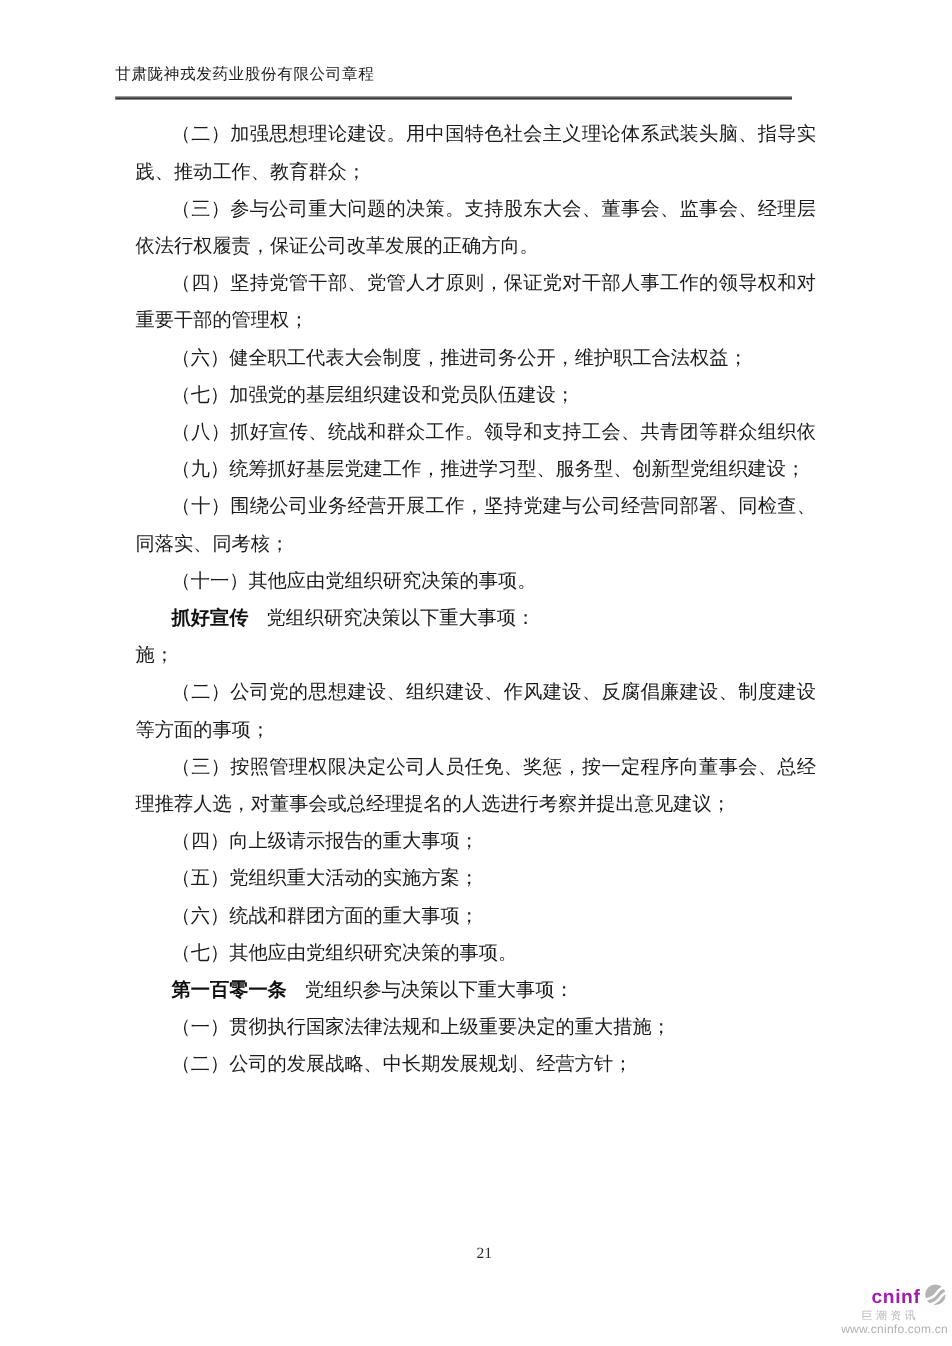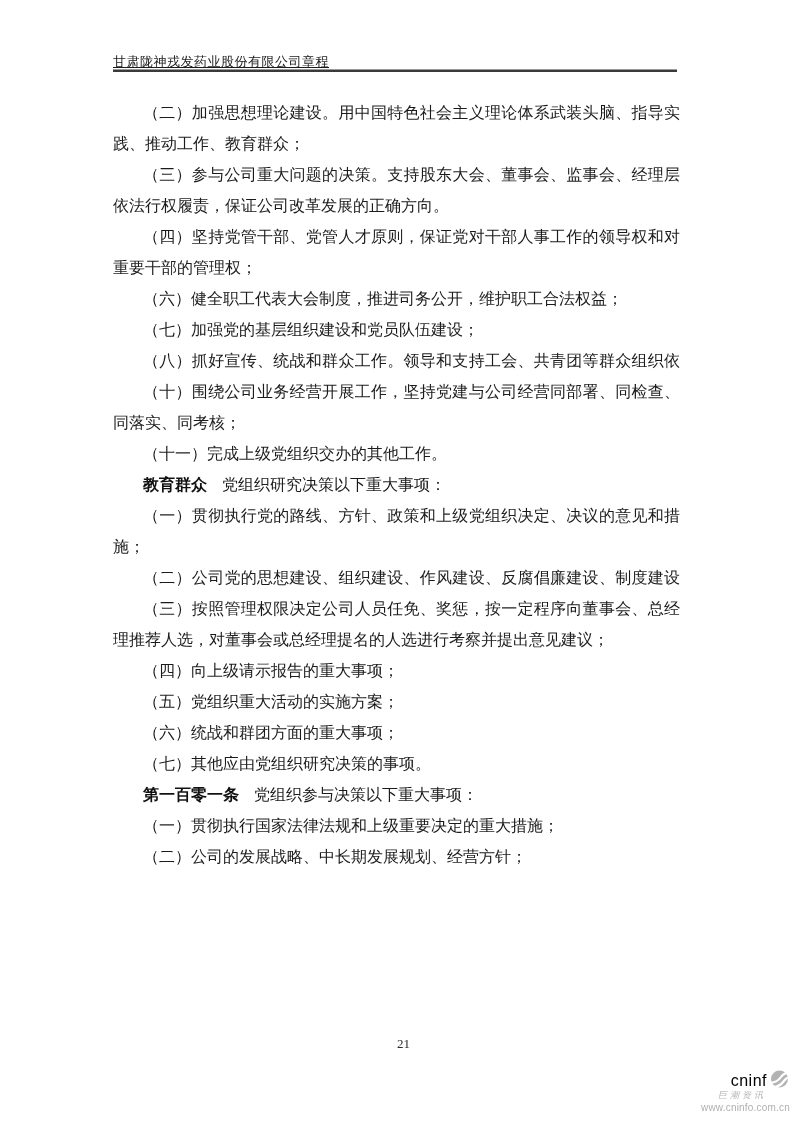--- a/index.html
+++ b/index.html
@@ -9,27 +9,26 @@
     width: 793px;
     height: 1122px;
     background: #ffffff;
     font-family: "Liberation Serif", "DejaVu Serif", serif;
     color: #1b1b1b;
     overflow: hidden;
   }
   
   .page-header {
     position: absolute;
-    left: 113px;
+    left: 96px;
     top: 54px;
     width: 564px;
-    padding-bottom: 0;
+    padding-bottom: 11px;
     border-bottom: 2px solid #3a3a3a;
     box-shadow: 0 -1px 0 #9a9a9a inset; 
-    text-decoration: underline;
   }
   .page-header .title {
     font-size: 13px;
     line-height: 16px;
     color: #1c1c1c;
     letter-spacing: 0.5px;
     white-space: nowrap;
   }
   
   .doc-body {
@@ -75,34 +74,33 @@
     user-select: none;
   }
   .brand-row {
     display: flex;
     justify-content: flex-end;
     align-items: center;
     line-height: 18px;
   }
   .brand-text {
     font-size: 16px;
-    font-weight: normal;
+    font-weight: bold;
     letter-spacing: 0.5px;
-    color: #000000;
+    color: #a21caf;
   }
   .swirl { margin-left: 2px; display: inline-block; }
   .cn-name {
     font-size: 9px;
     letter-spacing: 3px;
     color: #b5b5b5;
     text-align: right;
     margin-right: 24px;
     margin-top: -2px;
     line-height: 10px;
-    font-style: italic;
   }
   .logo-url {
     font-size: 10px;
     color: #b0b0b0;
     text-align: right;
     line-height: 12px;
     margin-top: 2px;
     letter-spacing: 0.2px;
   }
 </style>
@@ -116,27 +114,28 @@
 <div class="doc-body">
     <div class="line ind j">（二）加强思想理论建设。用中国特色社会主义理论体系武装头脑、指导实</div>
     <div class="line">践、推动工作、教育群众；</div>
     <div class="line ind j">（三）参与公司重大问题的决策。支持股东大会、董事会、监事会、经理层</div>
     <div class="line">依法行权履责，保证公司改革发展的正确方向。</div>
     <div class="line ind j">（四）坚持党管干部、党管人才原则，保证党对干部人事工作的领导权和对</div>
     <div class="line">重要干部的管理权；</div>
     <div class="line ind">（六）健全职工代表大会制度，推进司务公开，维护职工合法权益；</div>
     <div class="line ind">（七）加强党的基层组织建设和党员队伍建设；</div>
     <div class="line ind j">（八）抓好宣传、统战和群众工作。领导和支持工会、共青团等群众组织依</div>
+    <div class="line ind">（九）统筹抓好基层党建工作，推进学习型、服务型、创新型党组织建设；</div>
     <div class="line ind j">（十）围绕公司业务经营开展工作，坚持党建与公司经营同部署、同检查、</div>
     <div class="line">同落实、同考核；</div>
-    <div class="line ind">（十一）完成上级党组织交办的其他工作。</div>
-    <div class="line ind"><span class="art-num">教育群众</span><span class="art-title">党组织研究决策以下重大事项：</span></div>
-    <div class="line ind j">（一）贯彻执行党的路线、方针、政策和上级党组织决定、决议的意见和措</div>
+    <div class="line ind">（十一）其他应由党组织研究决策的事项。</div>
+    <div class="line ind"><span class="art-num">抓好宣传</span><span class="art-title">党组织研究决策以下重大事项：</span></div>
     <div class="line">施；</div>
     <div class="line ind j">（二）公司党的思想建设、组织建设、作风建设、反腐倡廉建设、制度建设</div>
+    <div class="line">等方面的事项；</div>
     <div class="line ind j">（三）按照管理权限决定公司人员任免、奖惩，按一定程序向董事会、总经</div>
     <div class="line">理推荐人选，对董事会或总经理提名的人选进行考察并提出意见建议；</div>
     <div class="line ind">（四）向上级请示报告的重大事项；</div>
     <div class="line ind">（五）党组织重大活动的实施方案；</div>
     <div class="line ind">（六）统战和群团方面的重大事项；</div>
     <div class="line ind">（七）其他应由党组织研究决策的事项。</div>
     <div class="line ind"><span class="art-num">第一百零一条</span><span class="art-title">党组织参与决策以下重大事项：</span></div>
     <div class="line ind">（一）贯彻执行国家法律法规和上级重要决定的重大措施；</div>
     <div class="line ind">（二）公司的发展战略、中长期发展规划、经营方针；</div>
   </div>

